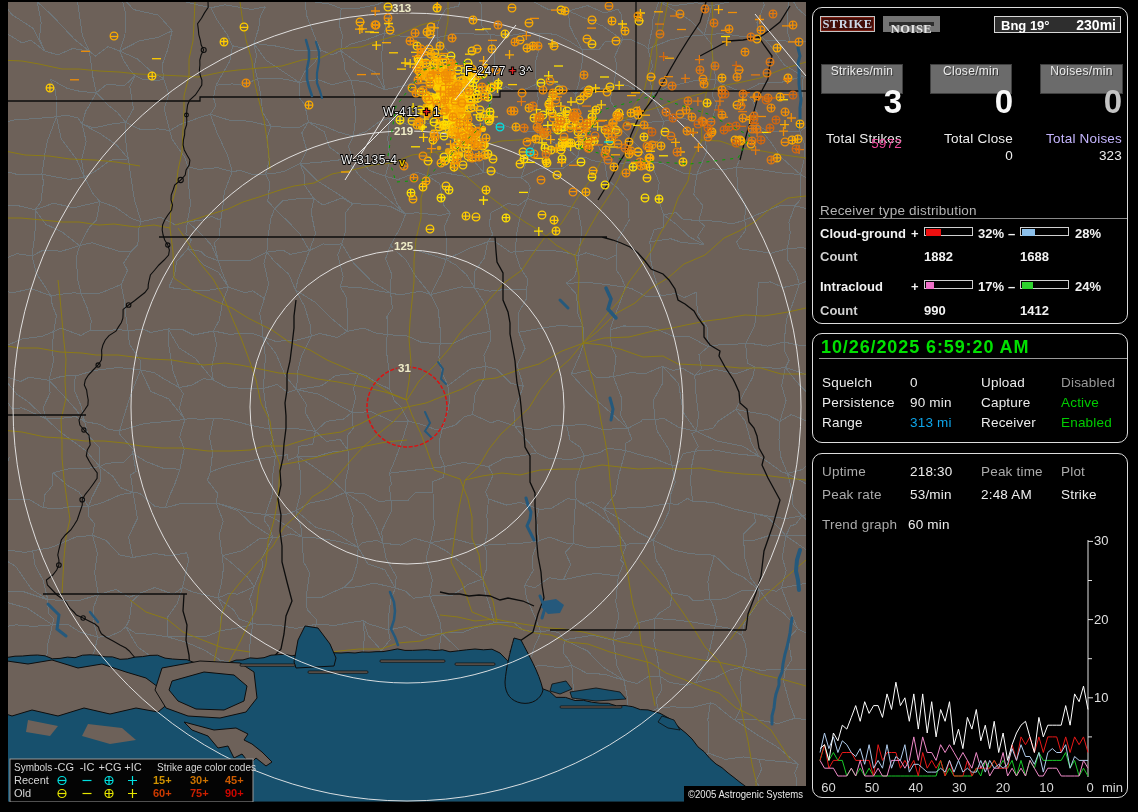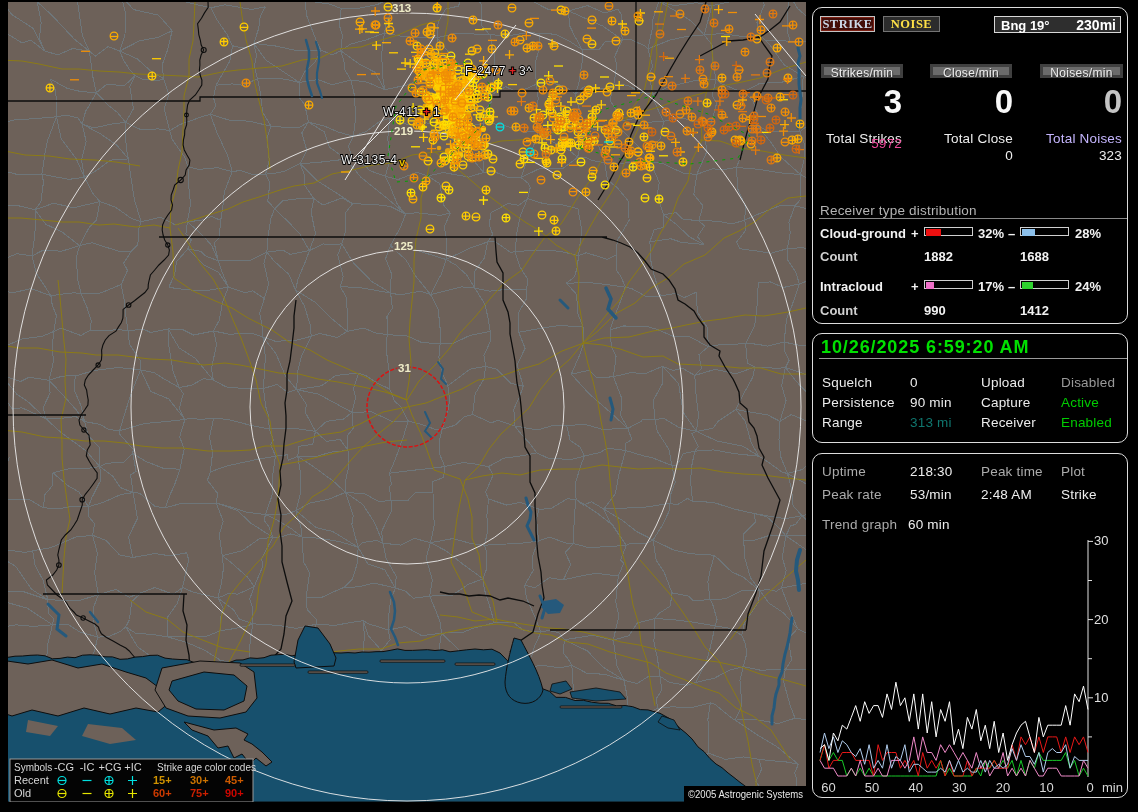--- a/index.html
+++ b/index.html
@@ -1,20 +1,20 @@
 <!DOCTYPE html>
 <html><head><meta charset="utf-8"><style>
 html,body{margin:0;padding:0;background:#000;width:1138px;height:812px;overflow:hidden;font-family:"Liberation Sans",sans-serif}
 *{box-sizing:border-box}
 body>div,body>svg{position:absolute}
 div>div{position:absolute}
 .mapsvg{left:8px;top:2px}
 .gsvg{left:812px;top:532px}
 .serifbtn{font:bold 12.5px "Liberation Serif",serif;text-align:center;line-height:15px;letter-spacing:0.5px}
-.minbox{top:64px;height:14px;background:#6b6b6b;border:3px solid #404040;color:#ebebeb;font-size:12px;text-align:center;line-height:12px;text-shadow:1px 1px 0 #3a3a3a;letter-spacing:0.3px}
+.minbox{top:64px;height:30px;background:#6b6b6b;border:1px solid #404040;color:#ebebeb;font-size:12px;text-align:center;line-height:12px;text-shadow:1px 1px 0 #3a3a3a;letter-spacing:0.3px}
 .bignum{text-align:right;font-weight:bold;font-size:33px;line-height:33px}
 .t13{font-size:13.5px;letter-spacing:0.2px}
 .b13{font-size:13px;font-weight:bold}
 .b14{font-size:14px;font-weight:bold}
 .ar{text-align:right}
 .dt{font-size:18px;font-weight:bold;letter-spacing:0.9px}
 </style></head>
 <body>
 <svg class="mapsvg" width="798" height="800" viewBox="8 2 798 800" font-family="Liberation Sans,sans-serif">
     <rect x="8" y="2" width="798" height="800" fill="#6d6159"></rect>
@@ -1604,21 +1604,21 @@
       <text x="190" y="797" fill="#cc2000" font-weight="bold">75+</text>
       <text x="225" y="797" fill="#cc0600" font-weight="bold">90+</text>
     </g>
     <rect x="684" y="786" width="122" height="16" fill="#000"></rect>
     <text x="688" y="798" font-size="10.5" fill="#e8e8e8" textLength="115" lengthAdjust="spacingAndGlyphs">©2005 Astrogenic Systems</text>
   </svg>
 <div style="left:812px;top:7px;width:316px;height:317px;border:1px solid #dcdcdc;border-radius:10px"></div>
 <div style="left:812px;top:333px;width:316px;height:110px;border:1px solid #dcdcdc;border-radius:10px"></div>
 <div style="left:812px;top:453px;width:316px;height:345px;border:1px solid #dcdcdc;border-radius:10px"></div>
 <div class="serifbtn" style="left:820px;top:16px;width:55px;height:16px;background:#430d08;border:1px solid #c4c4c4;box-shadow:inset 0 0 0 1px #7c2014;color:#ccd8e8">STRIKE</div>
-<div class="serifbtn" style="left:883px;top:16px;width:57px;height:16px;background:#2c2c2c;border:1px solid #737373;color:#fde047">NOISE</div>
+<div class="serifbtn" style="left:883px;top:16px;width:57px;height:16px;background:#2c2c2c;border:6px solid #737373;color:#e5e5e5">NOISE</div>
 <div style="left:994px;top:16px;width:127px;height:17px;background:#2e2e2e;border:1px solid #d8d8d8">
     <span class="b13" style="left:6px;top:1px;color:#fff;position:absolute">Bng 19°</span>
     <span class="b14" style="right:4px;top:0px;color:#ffffff;position:absolute">230mi</span>
   </div>
 <div class="minbox" style="left:821px;top:64px;width:82px">Strikes/min</div>
 <div class="minbox" style="left:930px;top:64px;width:82px">Close/min</div>
 <div class="minbox" style="left:1040px;top:64px;width:83px">Noises/min</div>
 <div class="bignum" style="left:821px;top:85px;width:81px;color:#f8f8f8">3</div>
 <div class="bignum" style="left:930px;top:85px;width:83px;color:#f8f8f8">0</div>
 <div class="bignum" style="left:1040px;top:85px;width:82px;color:#c4c4c4">0</div>
@@ -1662,21 +1662,21 @@
 <div style="left:819px;top:358px;width:308px;height:1px;background:#9a9a9a"></div>
 <div class="t13" style="left:822px;top:375px;color:#ececec">Squelch</div>
 <div class="t13" style="left:910px;top:375px;color:#ececec">0</div>
 <div class="t13" style="left:981px;top:375px;color:#ececec">Upload</div>
 <div class="t13" style="left:1061px;top:375px;color:#9a9a9a">Disabled</div>
 <div class="t13" style="left:822px;top:395px;color:#ececec">Persistence</div>
 <div class="t13" style="left:910px;top:395px;color:#ececec">90 min</div>
 <div class="t13" style="left:981px;top:395px;color:#ececec">Capture</div>
 <div class="t13" style="left:1061px;top:395px;color:#00cc00">Active</div>
 <div class="t13" style="left:822px;top:415px;color:#ececec">Range</div>
-<div class="t13" style="left:910px;top:415px;color:#0f766e">313 mi</div>
+<div class="t13" style="left:910px;top:415px;color:#0ea5e9">313 mi</div>
 <div class="t13" style="left:981px;top:415px;color:#ececec">Receiver</div>
 <div class="t13" style="left:1061px;top:415px;color:#00cc00">Enabled</div>
 <div class="t13" style="left:822px;top:464px;color:#ababab">Uptime</div>
 <div class="t13" style="left:910px;top:464px;color:#ededed">218:30</div>
 <div class="t13" style="left:981px;top:464px;color:#ababab">Peak time</div>
 <div class="t13" style="left:1061px;top:464px;color:#ababab">Plot</div>
 <div class="t13" style="left:822px;top:487px;color:#ababab">Peak rate</div>
 <div class="t13" style="left:910px;top:487px;color:#ededed">53/min</div>
 <div class="t13" style="left:981px;top:487px;color:#ededed">2:48 AM</div>
 <div class="t13" style="left:1061px;top:487px;color:#ededed">Strike</div>

